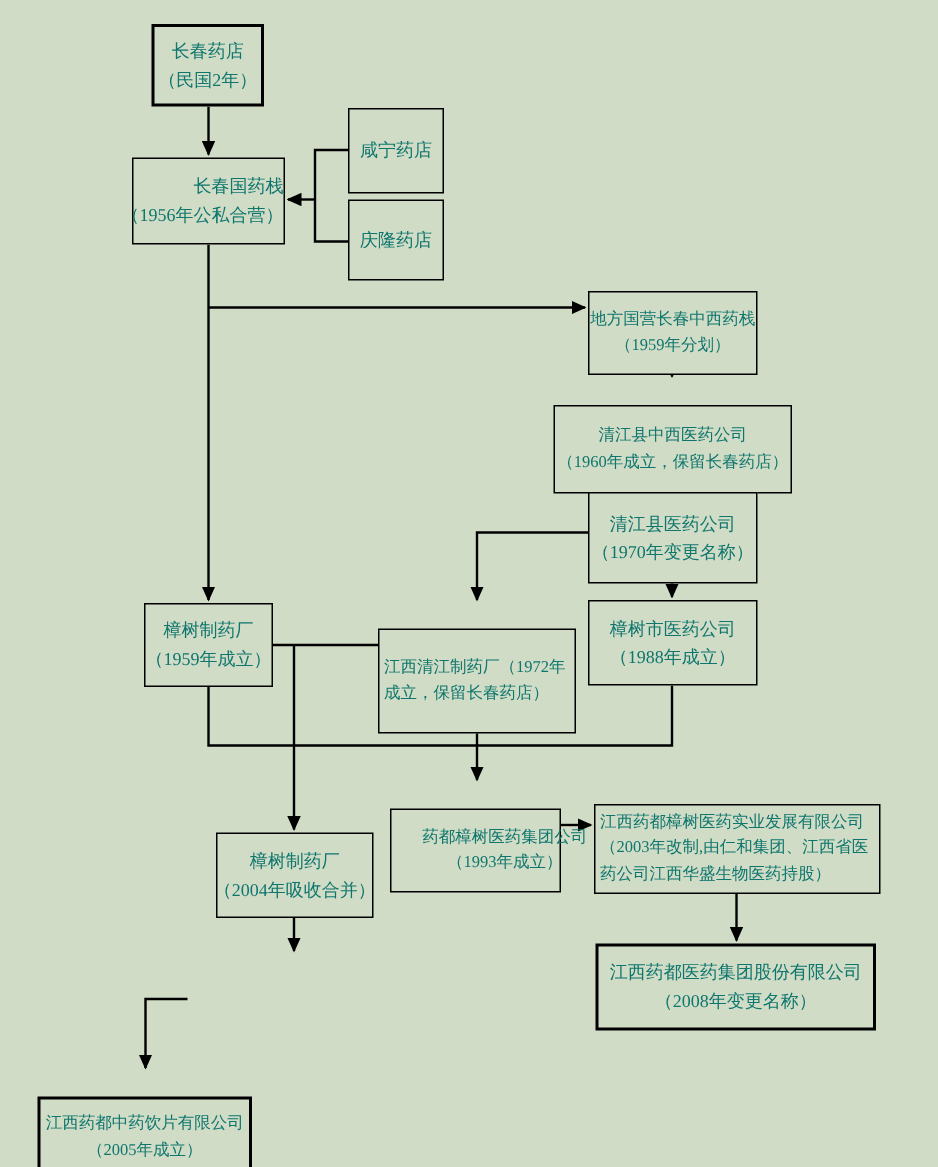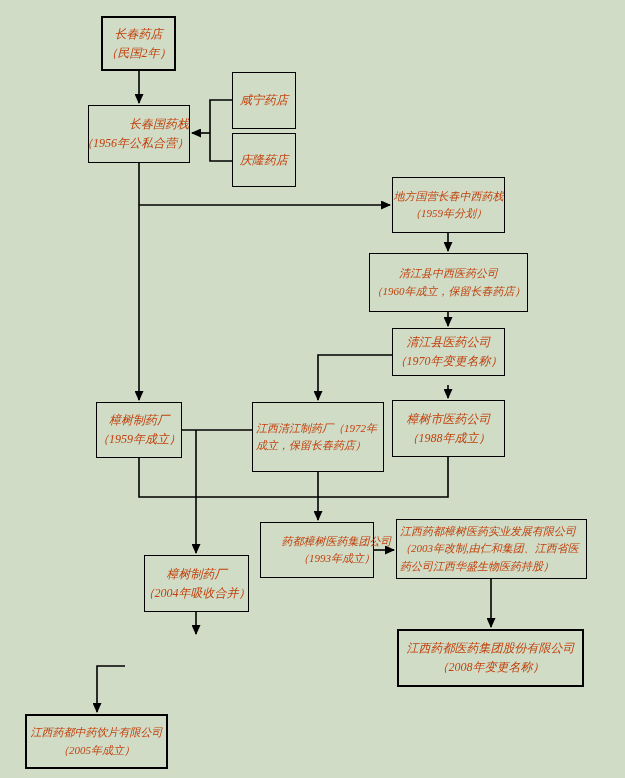--- a/index.html
+++ b/index.html
@@ -2,35 +2,35 @@
 <html><head>
 <meta charset="utf-8">
 <style>
   html,body{margin:0;padding:0;}
   body{background:#d0dcc6;font-family:"Liberation Serif","DejaVu Serif",serif;}
   .canvas{position:relative;width:625px;height:778px;background:#d0dcc6;overflow:hidden;}
   .wires{position:absolute;left:0;top:0;pointer-events:none;}
   .node{
     position:absolute;box-sizing:border-box;border:1.5px solid #000;background:#d0dcc6;
     display:flex;flex-direction:column;align-items:center;justify-content:center;
-    text-align:center;font-size:12px;line-height:1.55;color:#c2410c;font-style:italic;
+    text-align:center;font-size:12px;line-height:1.55;color:#0f766e;
   }
   .node .ln{display:block;white-space:nowrap;}
   .para{align-items:flex-start;text-align:left;padding:0 2px 0 3px;}
-  .fs11{font-size:11px;}
+  .fs11{font-size:11px;margin-top:17px;}
   .b2{border-width:2px;}
   .b25{border-width:2.5px;}
   
   .n-changchun{left:101px;top:16px;width:75px;height:55px;}
   .n-xianning{left:232px;top:72px;width:64px;height:57px;}
   .n-qinglong{left:232px;top:133px;width:64px;height:54px;}
   .n-guoyaozhan{left:88px;top:105px;width:102px;height:58px;align-items:flex-end;}
   .n-difang{left:392px;top:177px;width:113px;height:56px;}
   .n-z1960{left:369px;top:253px;width:159px;height:59px;}
-  .n-q1970{left:392px;top:328px;width:113px;height:48px;}
+  .n-q1970{left:392px;top:328px;width:113px;height:61px;}
   .n-z1959{left:96px;top:402px;width:86px;height:56px;}
   .n-jq1972{left:252px;top:402px;width:132px;height:70px;justify-content:center;}
   .n-zs1988{left:392px;top:400px;width:113px;height:57px;}
   .n-jituan1993{left:260px;top:522px;width:114px;height:56px;padding-left:39px;}
   .n-shiye2003{left:396px;top:519px;width:191px;height:60px;}
   .n-zz2004{left:144px;top:555px;width:105px;height:57px;}
   .n-zhiyao2005{left:125px;top:636px;width:140px;height:59px;}
   .n-yinpian2005{left:25px;top:714px;width:143px;height:55px;}
   .n-gufen2008{left:397px;top:629px;width:187px;height:58px;text-align:center;}
 </style>

